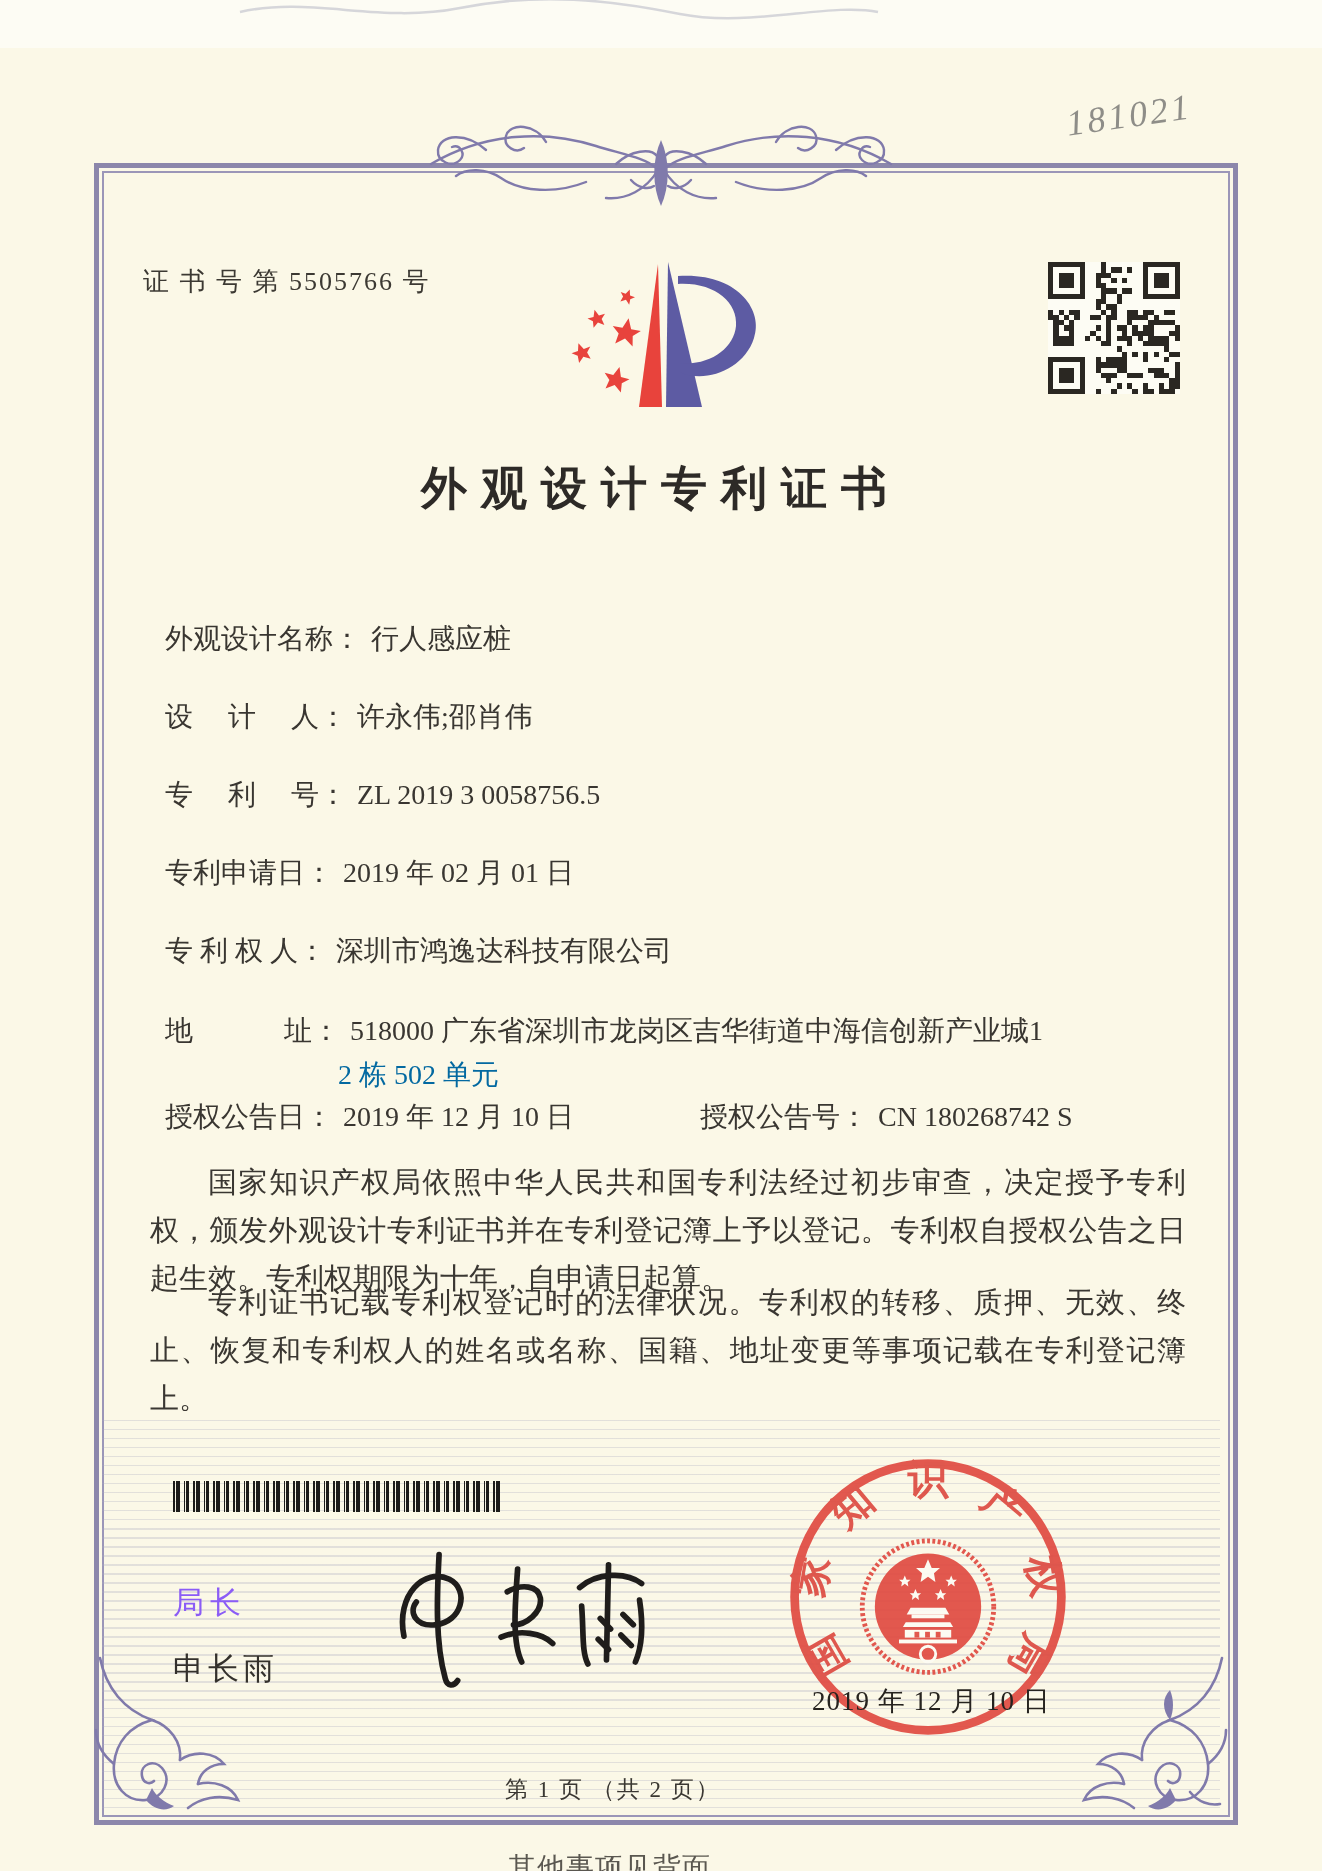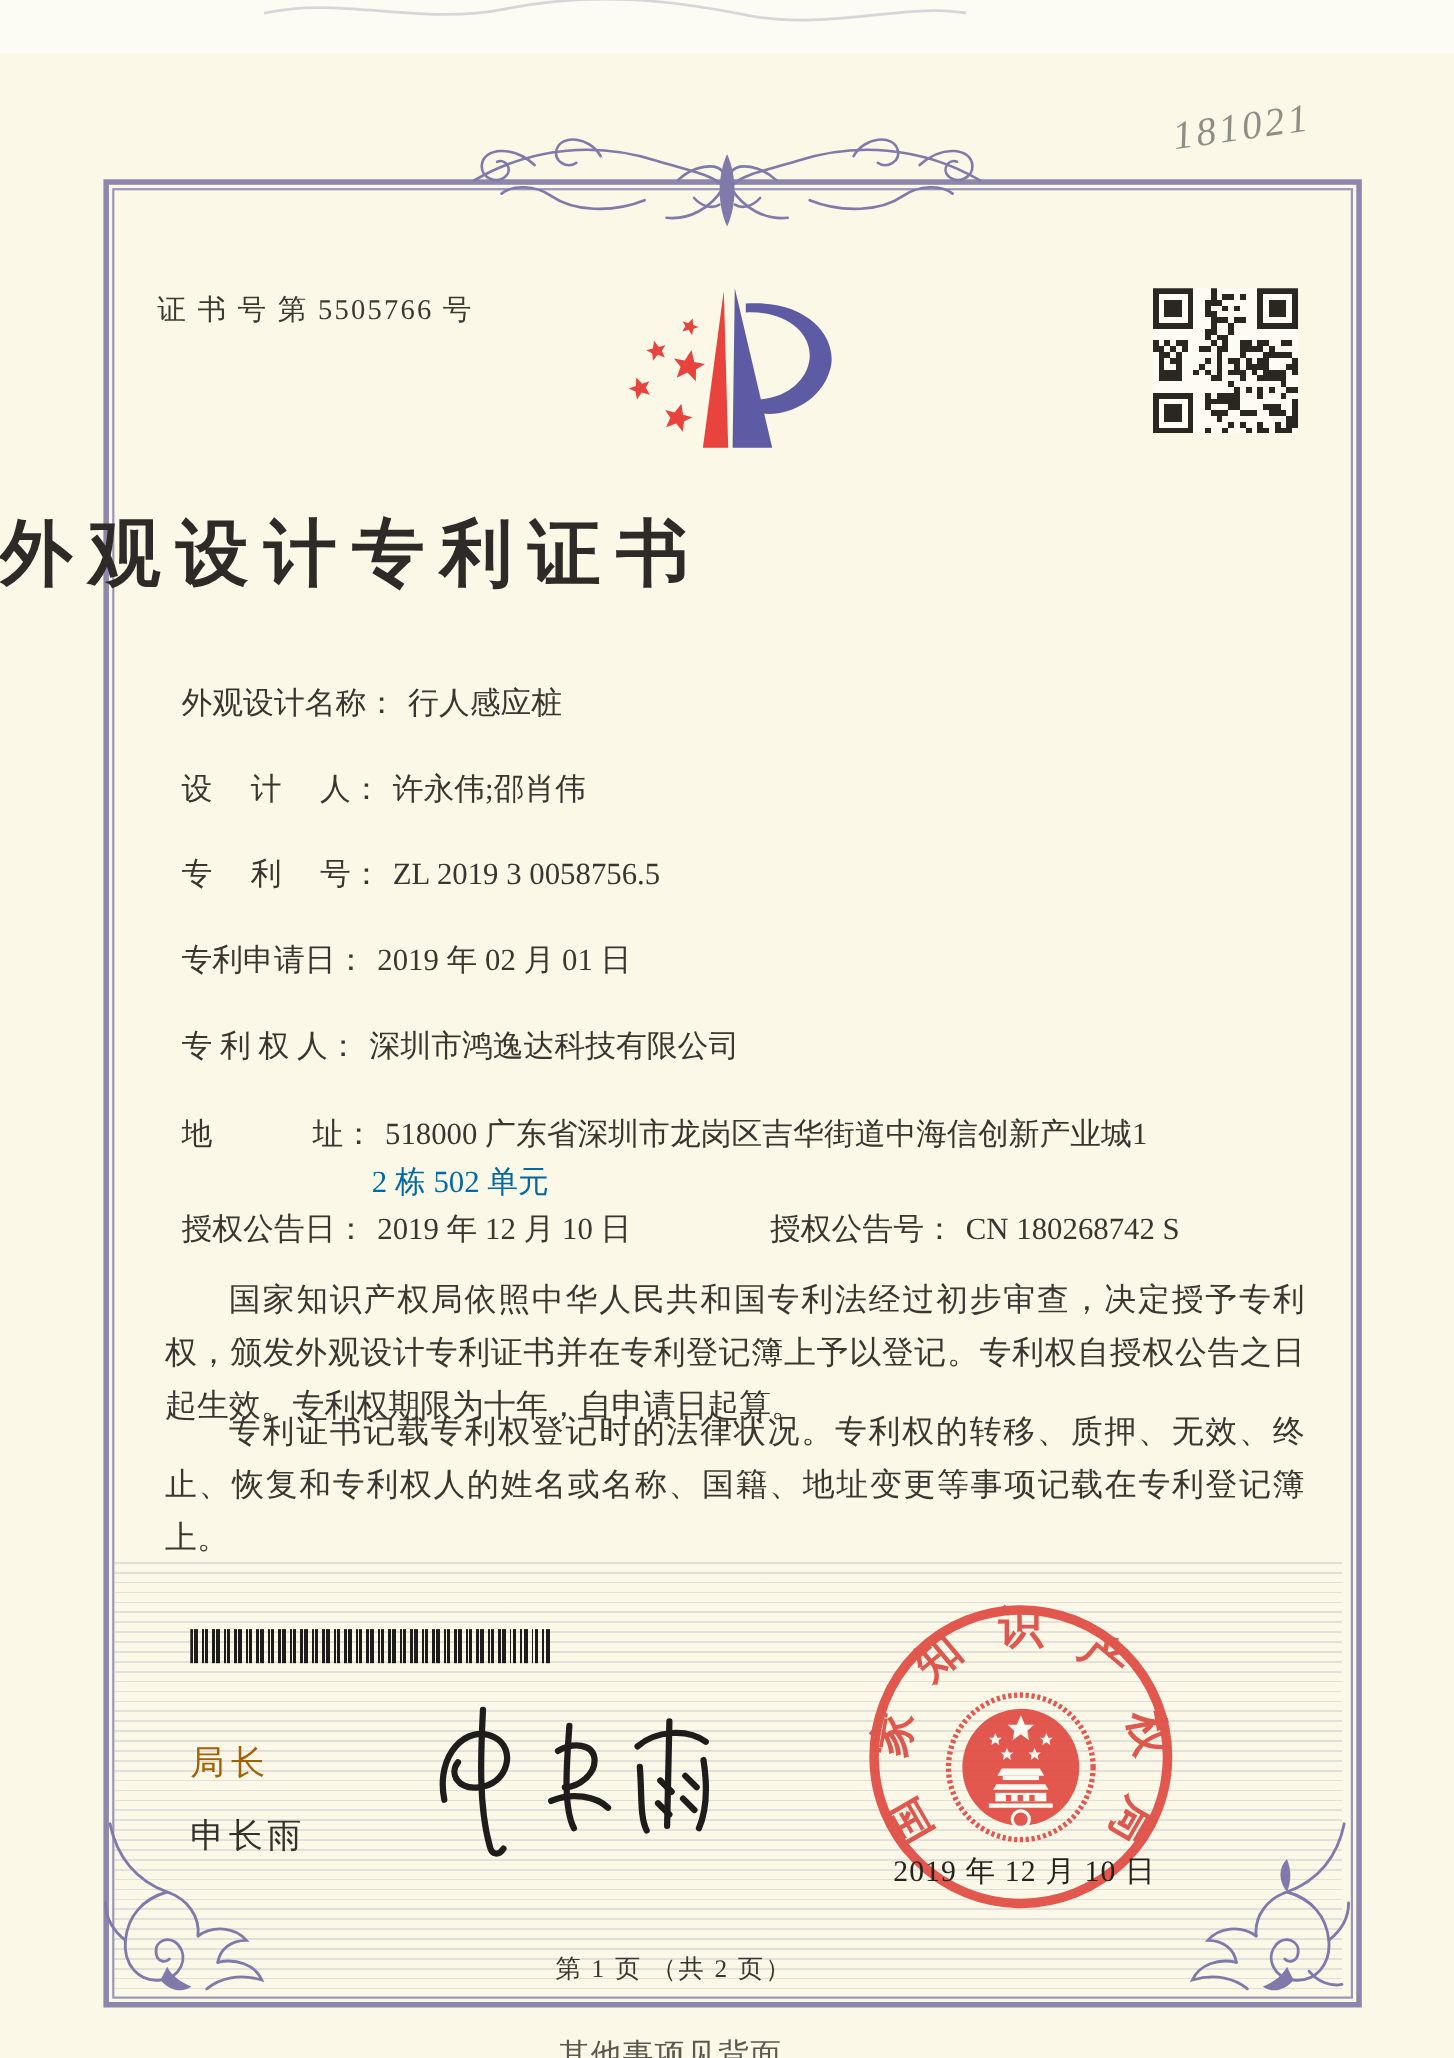--- a/index.html
+++ b/index.html
@@ -10,31 +10,31 @@
   
   .frame{position:absolute;left:94px;top:163px;width:1134px;height:1652px;border:5px solid #8c87ab;}
   .frame-inner{position:absolute;inset:3px;border:2px solid #9b96b8;}
   .watermark{position:absolute;left:102px;top:1420px;width:1118px;height:390px;
      background:repeating-linear-gradient(180deg,rgba(168,168,190,.30) 0 1.5px,rgba(255,255,255,0) 1.5px 9px);}
   .handwriting{position:absolute;left:1066px;top:94px;font-size:36px;font-style:italic;
      color:#8e8d88;transform:rotate(-8deg);letter-spacing:3px;}
   .certno{position:absolute;left:143px;top:264px;font-size:26px;letter-spacing:2px;color:#3c3933;}
   .logo{position:absolute;left:552px;top:242px;width:240px;height:190px;}
   .qr{position:absolute;left:1048px;top:262px;width:132px;height:132px;}
-  .title{position:absolute;left:0;right:0;top:458px;margin:0;text-align:left;
-     font-size:66px;font-weight:bold;letter-spacing:14px;color:#2d2a27;}
+  .title{position:absolute;left:0;right:0;top:458px;margin:0;text-align:center;
+     font-size:46px;font-weight:bold;letter-spacing:14px;color:#2d2a27;}
   .row{position:absolute;left:165px;font-size:28px;white-space:nowrap;color:#393631;}
   .row .val{padding-left:10px;}
   .addr2{position:absolute;left:338px;top:1056px;font-size:28px;color:#0369a1;}
   .grant-right{position:absolute;left:535px;top:0;}
   .para{position:absolute;left:150px;width:1036px;font-size:29px;line-height:48px;
      text-align:justify;text-indent:2em;color:#3a3732;margin:0;}
   .barcode{position:absolute;left:173px;top:1481px;width:330px;height:31px;
      background:repeating-linear-gradient(90deg,#1d1c1a 0 2px,rgba(0,0,0,0) 2px 3px,#1d1c1a 3px 7px,rgba(0,0,0,0) 7px 11px,#1d1c1a 11px 12px,rgba(0,0,0,0) 12px 13px,#1d1c1a 13px 16px,rgba(0,0,0,0) 16px 20px);}
-  .director-title{position:absolute;left:173px;top:1582px;font-size:31px;letter-spacing:6px;color:#a16207;}
+  .director-title{position:absolute;left:173px;top:1582px;font-size:31px;letter-spacing:6px;color:#8b5cf6;}
   .director-name{position:absolute;left:173px;top:1648px;font-size:31px;letter-spacing:4px;color:#34312c;}
   .signature{position:absolute;left:385px;top:1538px;width:290px;height:155px;}
   .seal{position:absolute;left:783px;top:1452px;width:290px;height:290px;opacity:.92;}
   .seal-date{position:absolute;left:812px;top:1683px;font-size:27px;letter-spacing:1px;color:#26231f;}
   .footer{position:absolute;left:505px;top:1774px;font-size:23px;letter-spacing:2px;color:#3a3732;}
   .partialtext{position:absolute;left:508px;top:1849px;font-size:28px;letter-spacing:1px;color:#5a5750;}
   .orn-top{position:absolute;left:426px;top:112px;}
   .orn-br{position:absolute;left:1078px;top:1652px;}
   .orn-bl{position:absolute;left:94px;top:1652px;transform:scaleX(-1);}
 </style>

